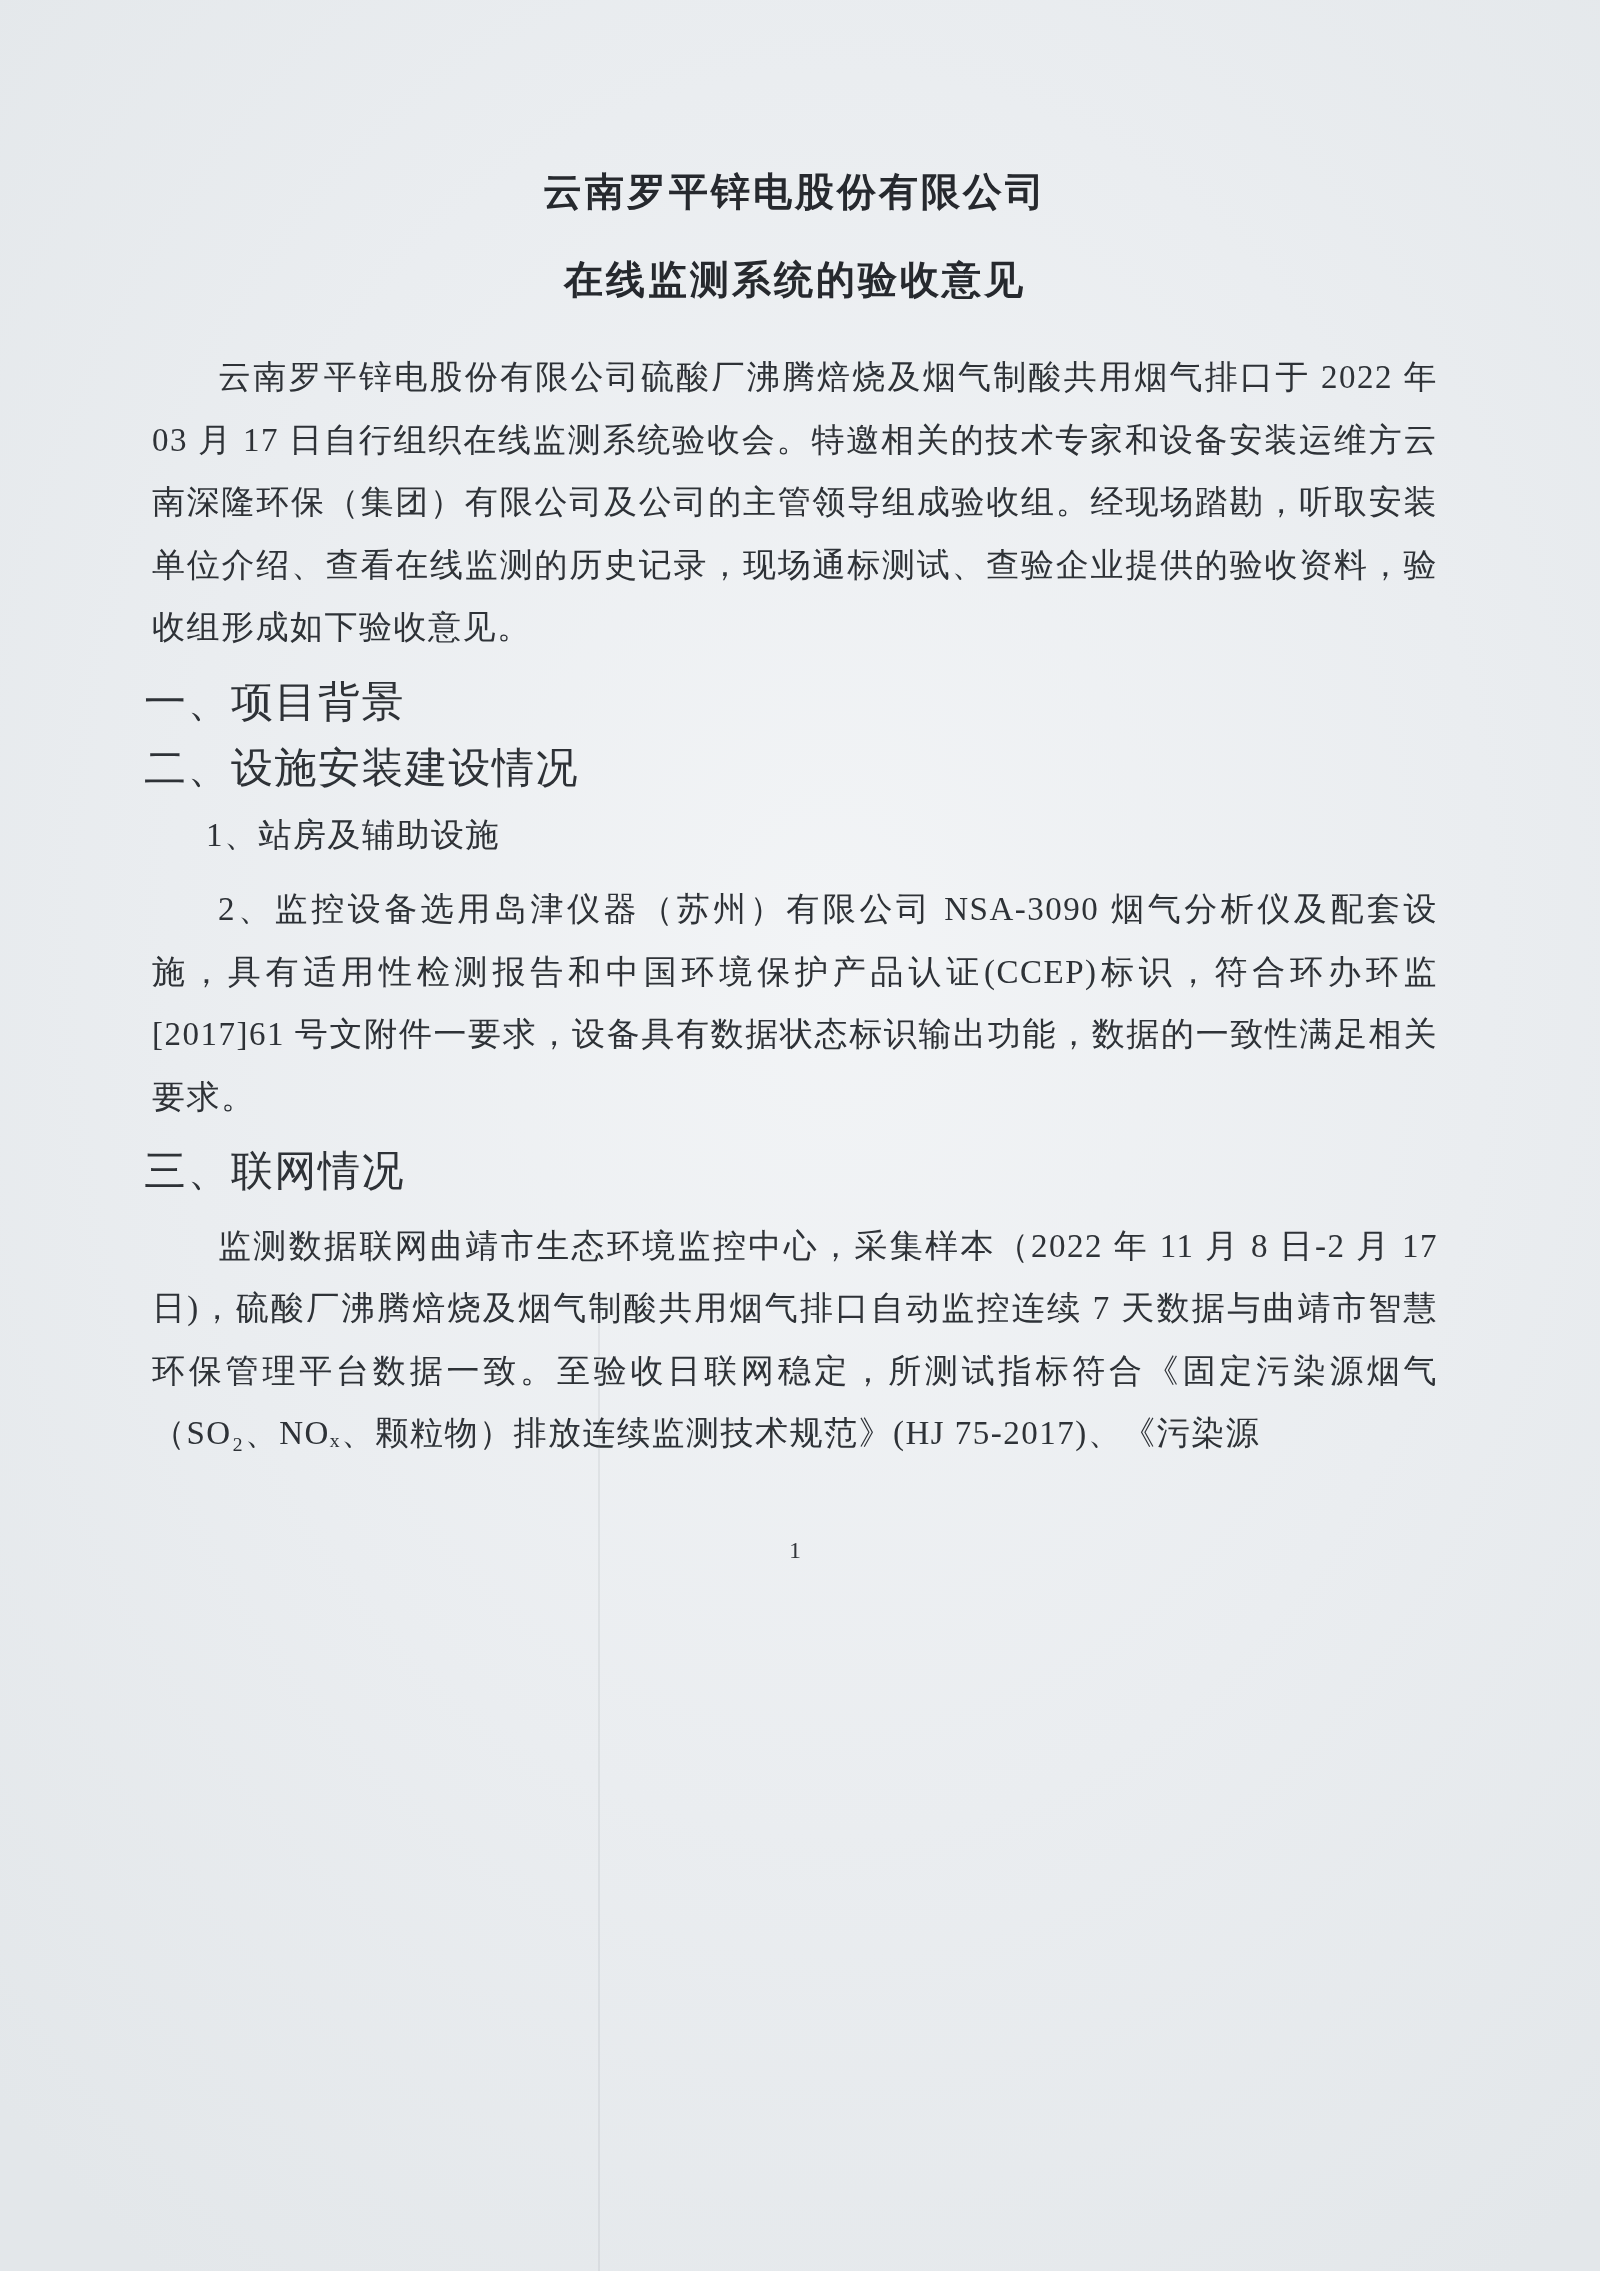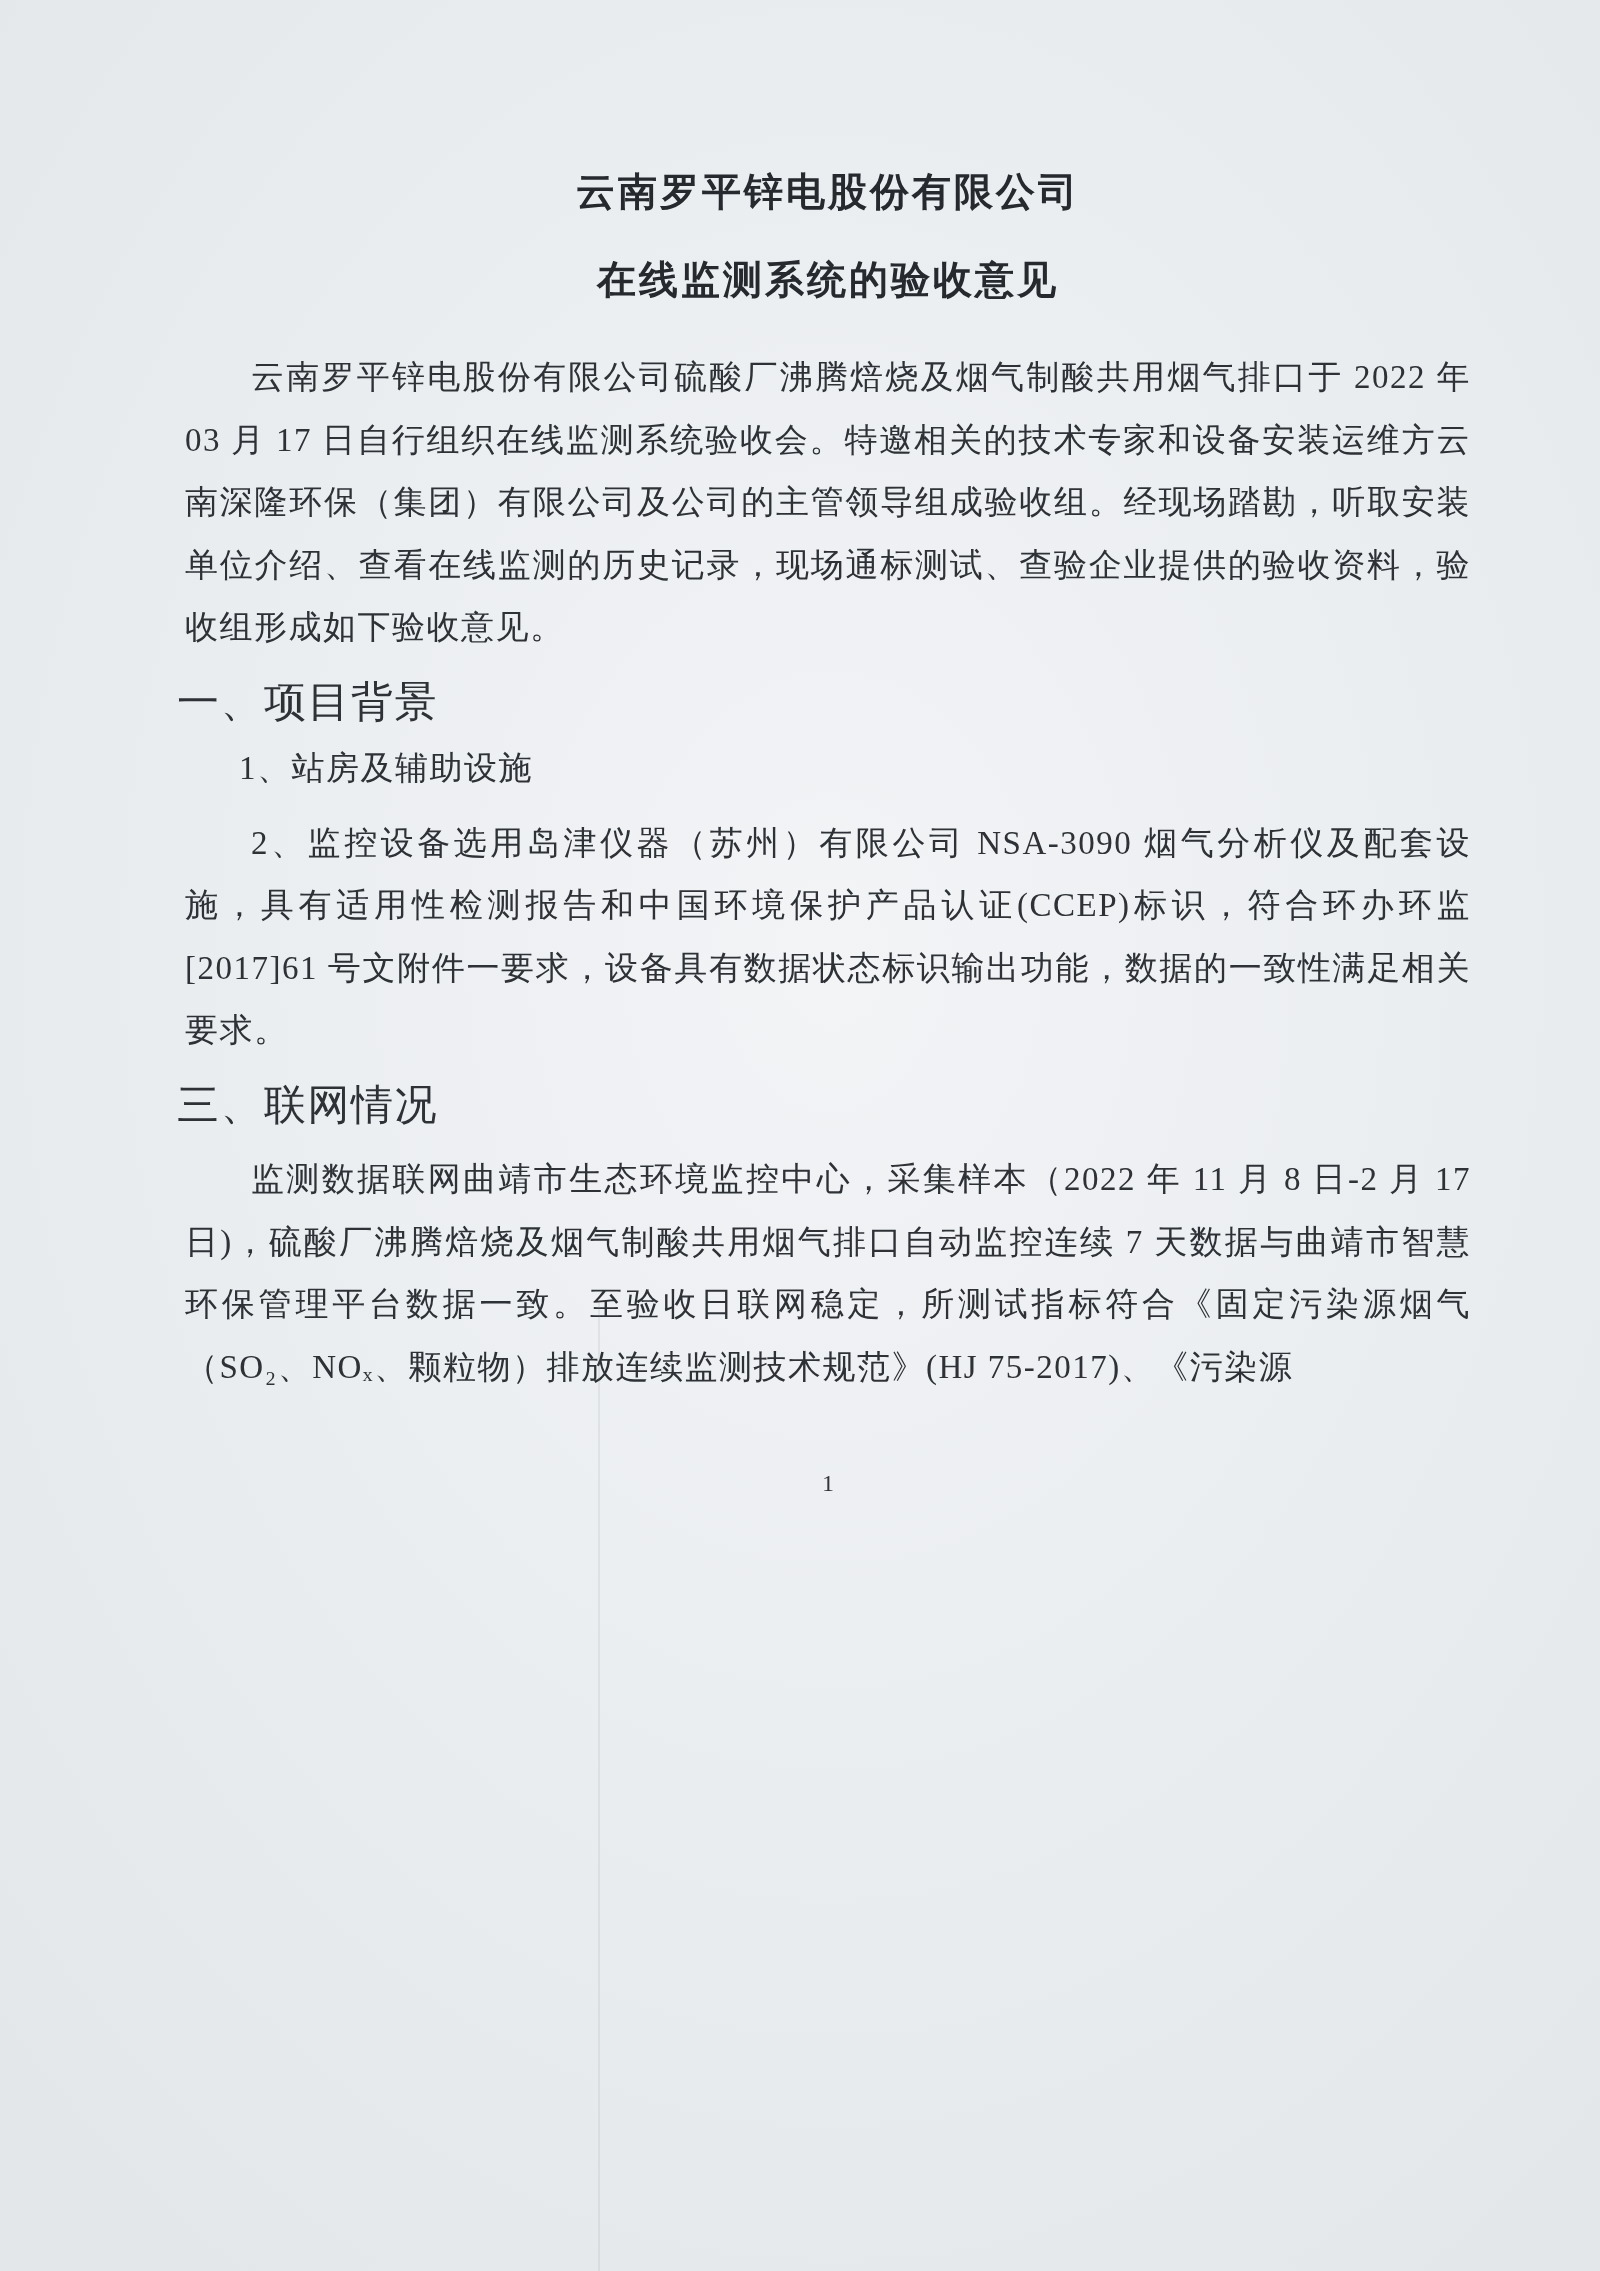--- a/index.html
+++ b/index.html
@@ -25,21 +25,21 @@
     position: absolute;
     left: 598px;
     top: 1300px;
     width: 2px;
     height: 971px;
     background: rgba(120,130,140,0.12);
     pointer-events: none;
   }
   .text-column {
     position: absolute;
-    left: 173px;
+    left: 140px;
     top: 148px;
     width: 1310px;
     font-family: Liberation Serif, serif;
   }
   .doc-title {
     text-align: center;
     font-size: 39px;
     font-weight: bold;
     letter-spacing: 3px;
     line-height: 88px;
@@ -90,20 +90,21 @@
 
     <div class="doc-title">在线监测系统的验收意见</div>
 
     <div class="doc-body">
 
       <p class="para">云南罗平锌电股份有限公司硫酸厂沸腾焙烧及烟气制酸共用烟气排口于 2022 年 03 月 17 日自行组织在线监测系统验收会。特邀相关的技术专家和设备安装运维方云南深隆环保（集团）有限公司及公司的主管领导组成验收组。经现场踏勘，听取安装单位介绍、查看在线监测的历史记录，现场通标测试、查验企业提供的验收资料，验收组形成如下验收意见。</p>
 
       <p class="heading">一、项目背景</p>
 
 
+      <p class="heading">二、设施安装建设情况</p>
 
       <p class="sub-heading">1、站房及辅助设施</p>
 
 
       <p class="para">2、监控设备选用岛津仪器（苏州）有限公司 NSA-3090 烟气分析仪及配套设施，具有适用性检测报告和中国环境保护产品认证(CCEP)标识，符合环办环监[2017]61 号文附件一要求，设备具有数据状态标识输出功能，数据的一致性满足相关要求。</p>
 
       <p class="heading">三、联网情况</p>
 
       <p class="para">监测数据联网曲靖市生态环境监控中心，采集样本（2022 年 11 月 8 日-2 月 17 日)，硫酸厂沸腾焙烧及烟气制酸共用烟气排口自动监控连续 7 天数据与曲靖市智慧环保管理平台数据一致。至验收日联网稳定，所测试指标符合《固定污染源烟气（SO₂、NOₓ、颗粒物）排放连续监测技术规范》(HJ 75-2017)、《污染源</p>
 

